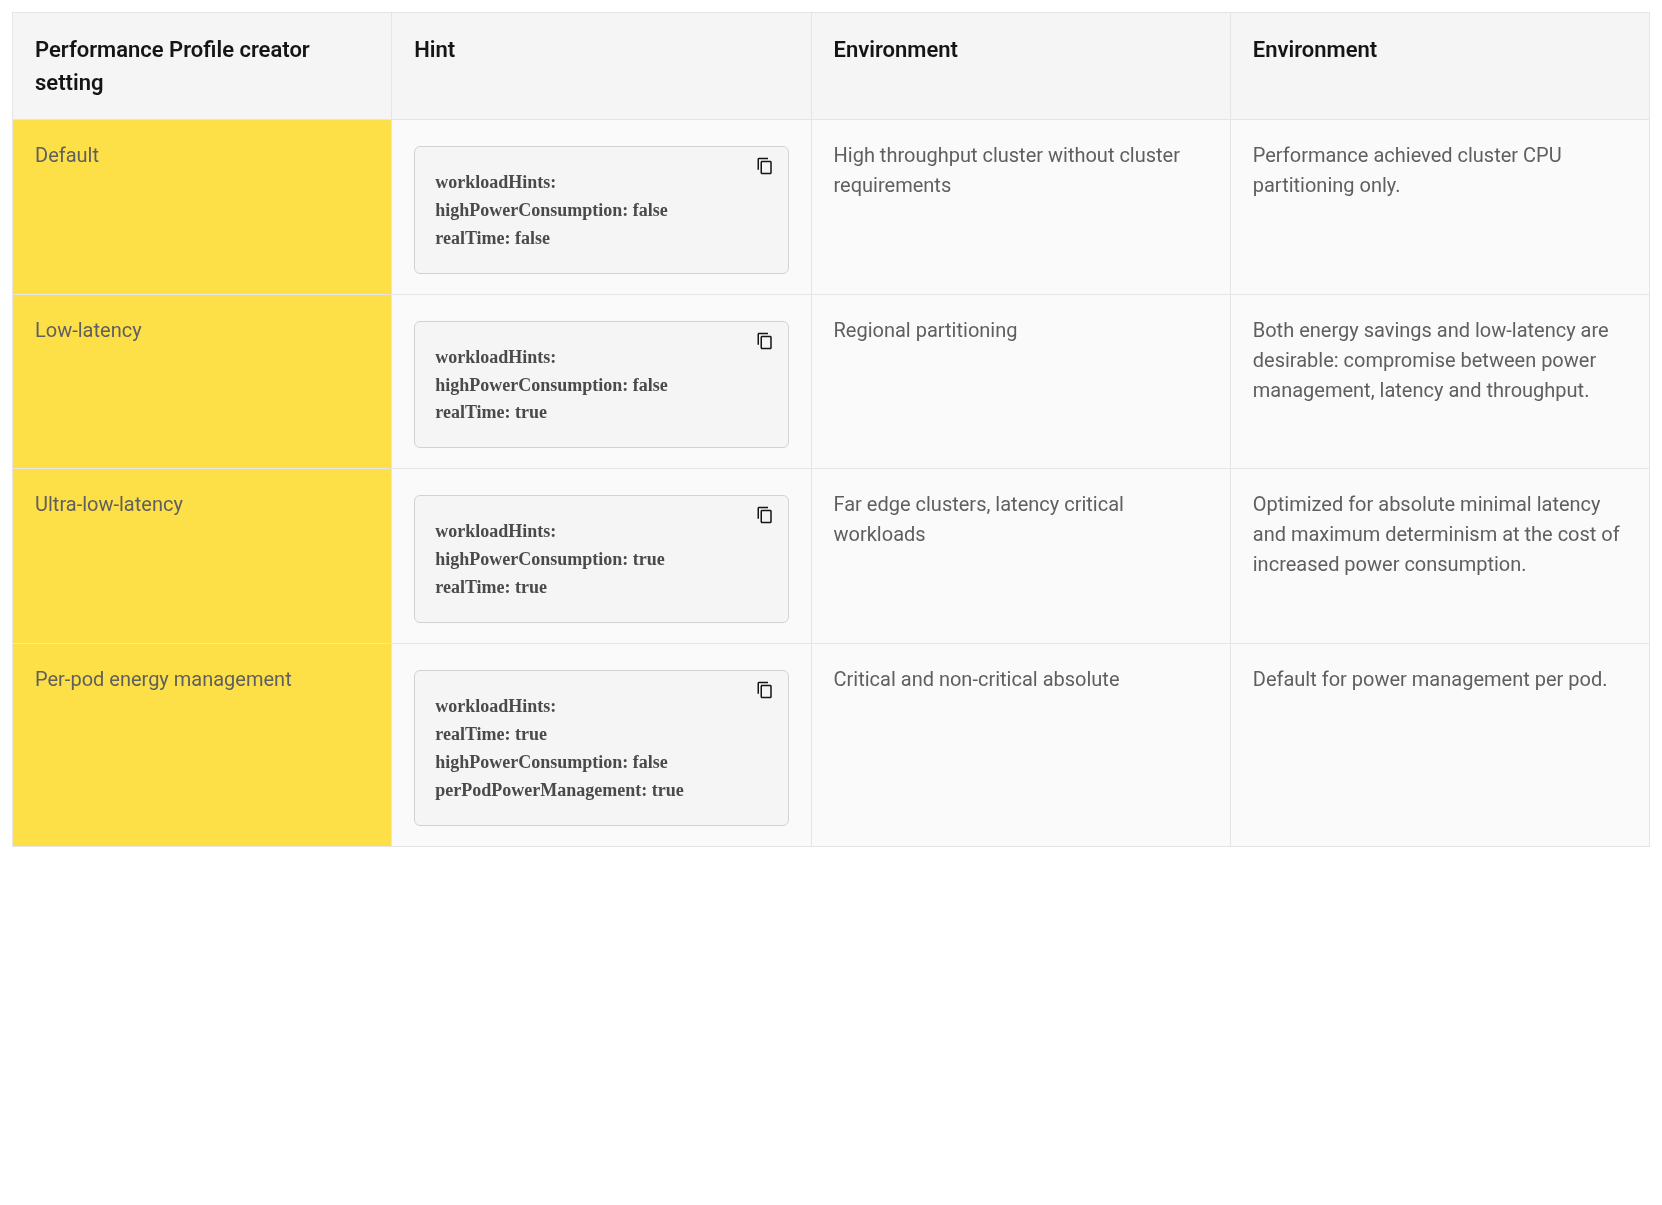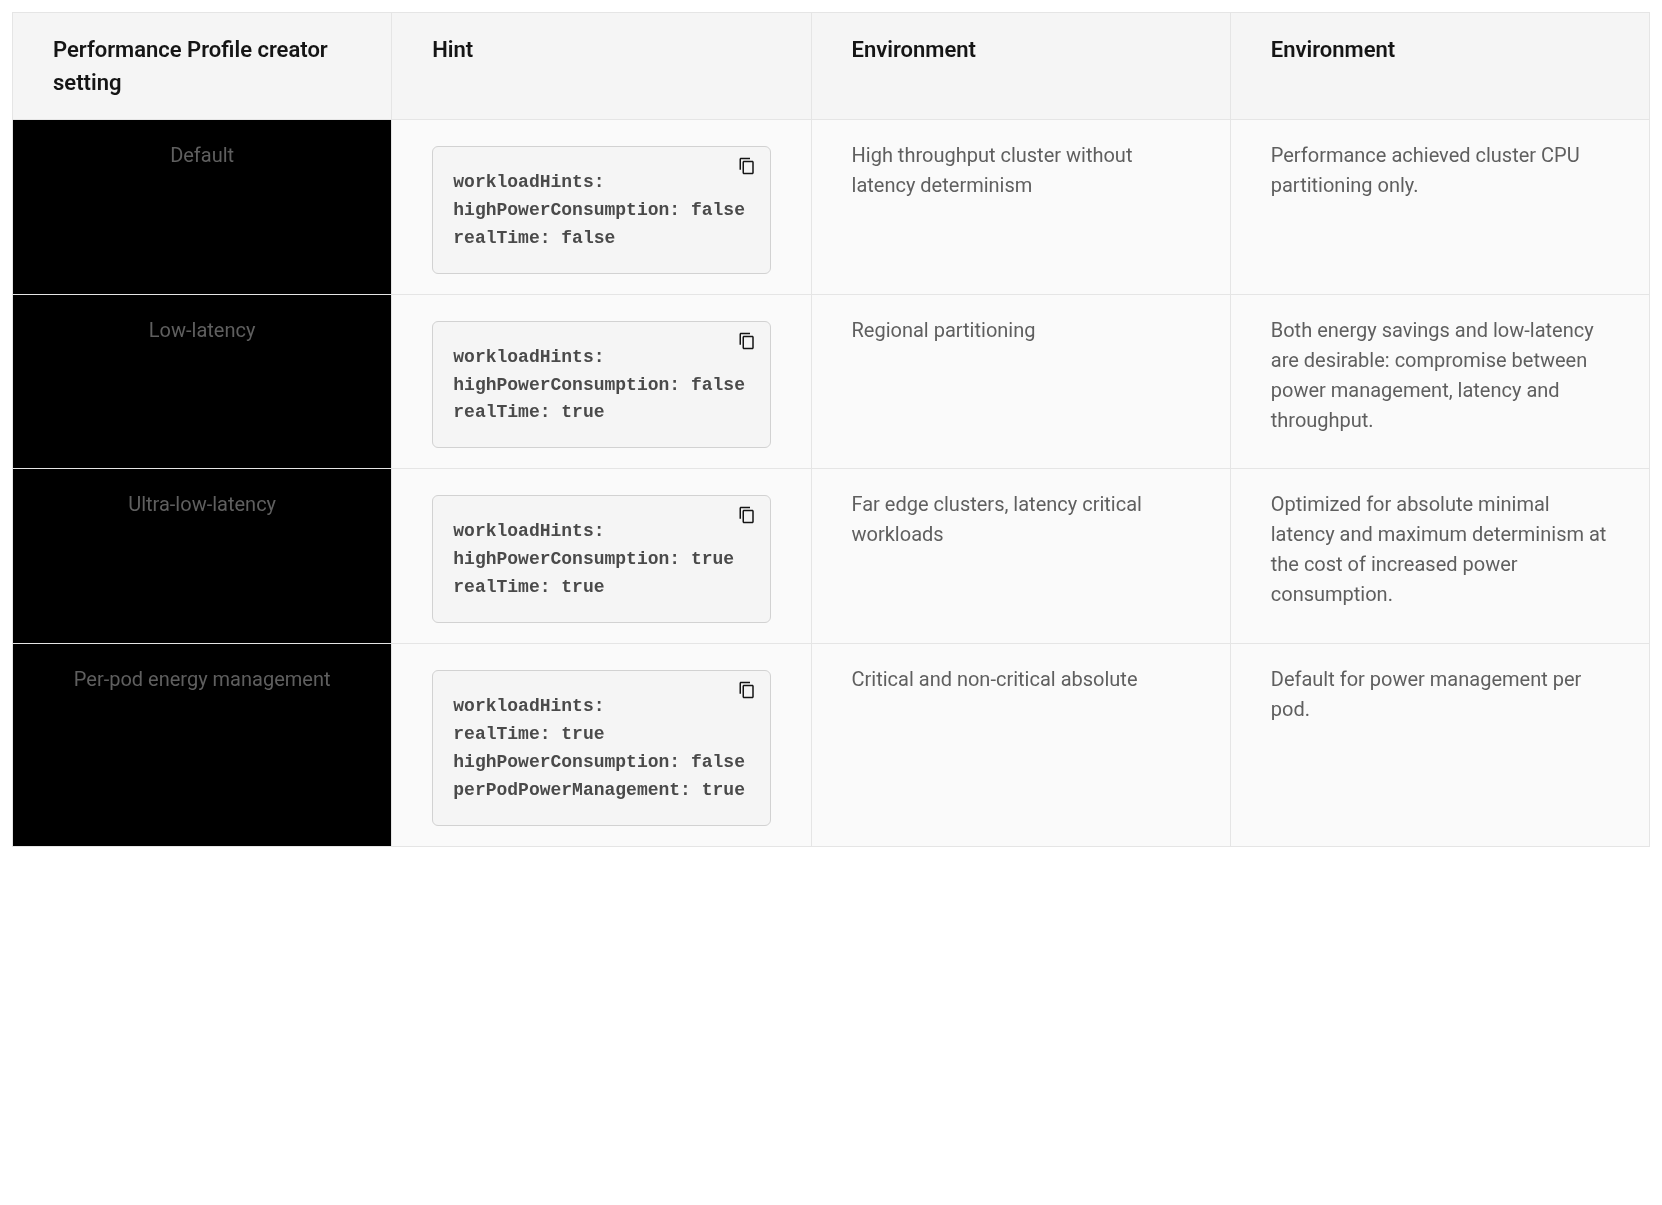--- a/index.html
+++ b/index.html
@@ -12,55 +12,54 @@
       font-size: 20px;
       line-height: 1.5;
     }
     table {
       width: 100%;
       border-collapse: collapse;
       table-layout: fixed;
     }
     th, td {
       border: 1px solid #e5e5e5;
-      padding: 20px 40px;
+      padding: 20px 22px;
       vertical-align: top;
       text-align: left;
     }
     col.c1 { width: 19%; }
     col.c2 { width: 21%; }
     col.c3 { width: 21%; }
     col.c4 { width: 21%; }
     th {
       background: #f5f5f5;
       font-weight: 600;
       font-size: 22px;
       color: #151515;
     }
     td {
       color: #5f5f5f;
       font-size: 20px;
     }
     td.setting-cell {
-      background: #000000;
-      text-align: center;
+      background: #fde047;
     }
     td.other-cell {
       background: #fafafa;
     }
     .code-box {
       position: relative;
       background: #f5f5f5;
       border: 1px solid #d2d2d2;
       border-radius: 6px;
       padding: 22px 20px 20px 20px;
       margin-top: 6px;
     }
     .code-content {
-      font-family: Liberation Mono, monospace;
+      font-family: Liberation Serif, serif;
       font-size: 18px;
       color: #4a4a4a;
       white-space: pre;
       font-weight: 600;
       line-height: 1.55;
     }
     .copy-btn {
       position: absolute;
       top: 10px;
       right: 12px;
@@ -106,21 +105,21 @@
               <svg viewBox="0 0 24 24">
                   <path d="M16 1H4C2.9 1 2 1.9 2 3v14h2V3h12V1zm3 4H8C6.9 5 6 5.9 6 7v14c0 1.1.9 2 2 2h11c1.1 0 2-.9 2-2V7c0-1.1-.9-2-2-2zm0 16H8V7h11v14z"></path>
                 </svg>
             </span>
           </div>
           <div class="code-content">workloadHints:
 highPowerConsumption: false
 realTime: false</div>
         </div>
       </td>
-      <td class="other-cell">High throughput cluster without latency determinism</td>
+      <td class="other-cell">High throughput cluster without cluster requirements</td>
       <td class="other-cell">Performance achieved cluster CPU partitioning only.</td>
     </tr>
 
     <tr>
       <td class="setting-cell">Low-latency</td>
       <td class="other-cell">
         <div class="code-box">
           <div class="copy-btn">
             <span>
               <svg viewBox="0 0 24 24">

